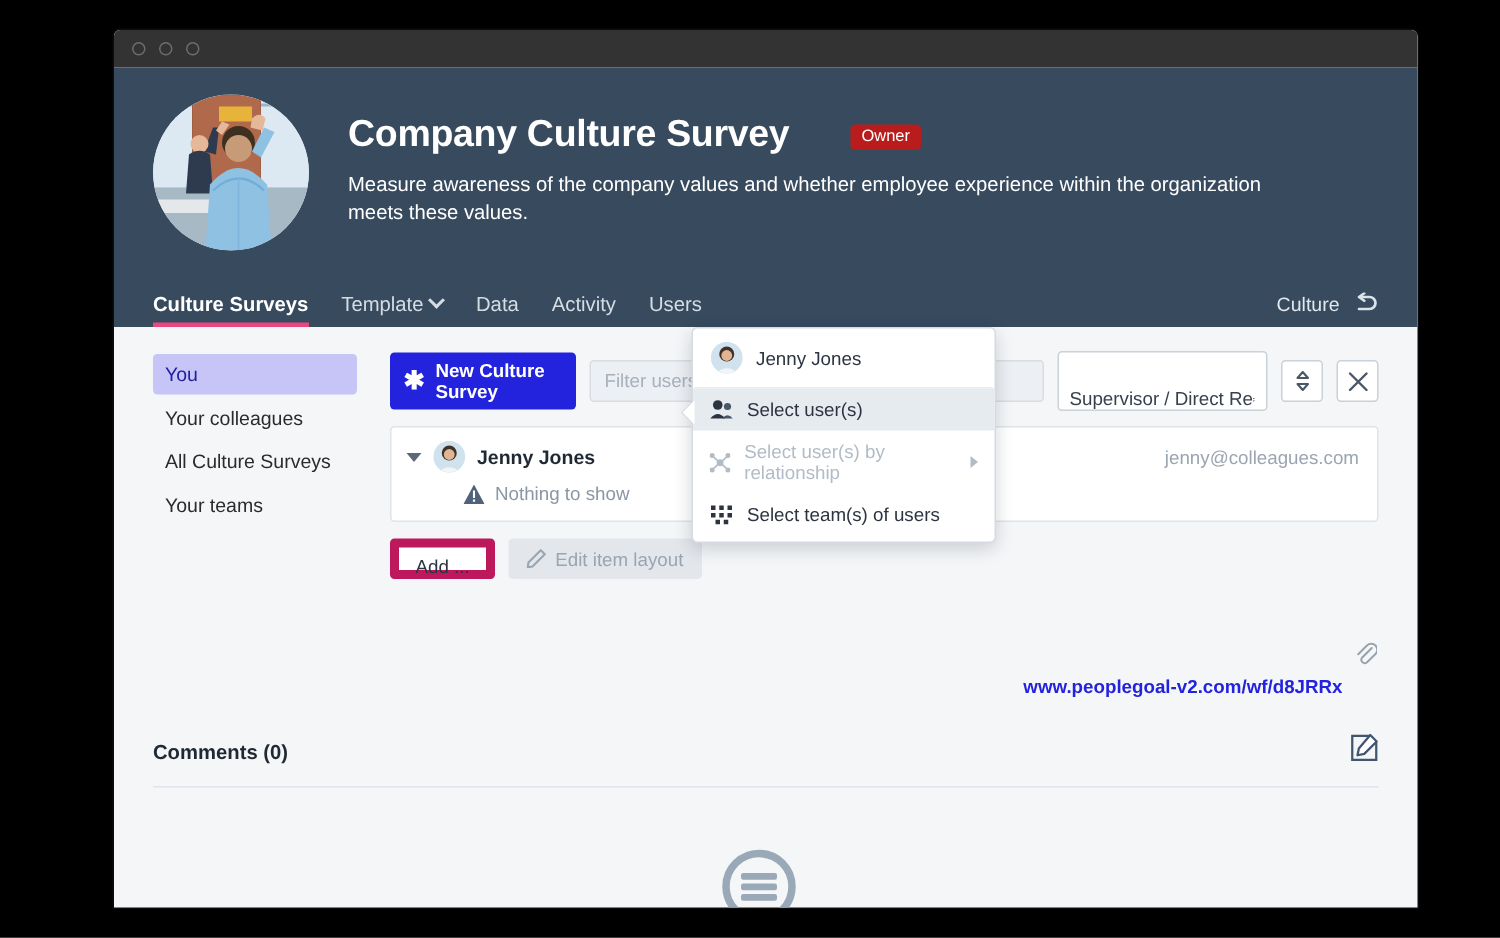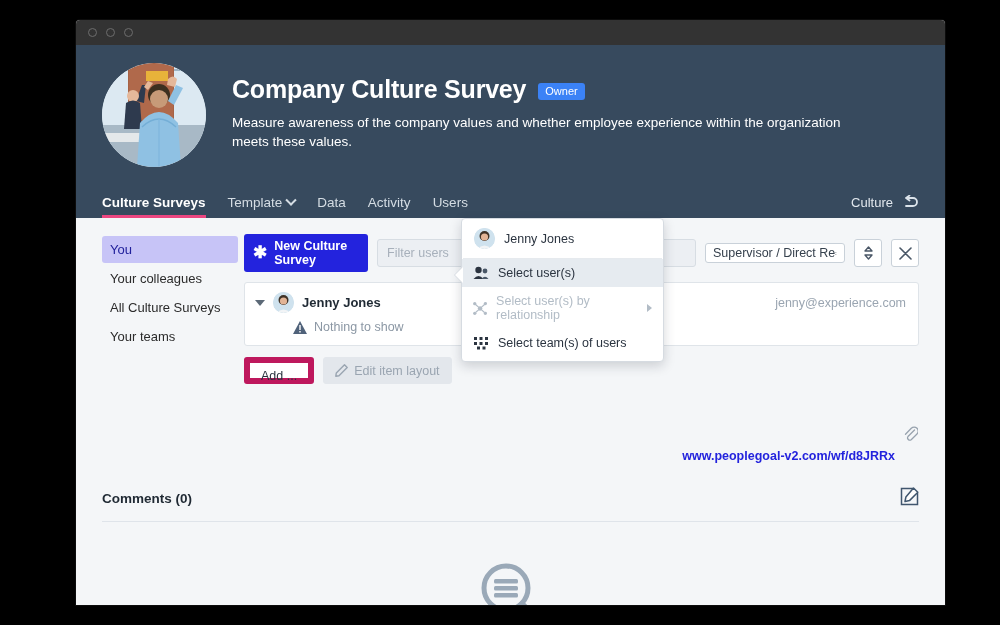--- a/index.html
+++ b/index.html
@@ -53,26 +53,26 @@
   }
   .hero-avatar svg { display: block; width: 104px; height: 104px; }
 
   .header-text { padding-top: 12px; flex: 1; min-width: 0; }
   .title-row { display: flex; align-items: center; gap: 12px; }
   .page-title {
     font-size: 25px; font-weight: bold; color: #ffffff;
     letter-spacing: -0.2px;
   }
   .owner-badge {
-    background: #3b82f6;
+    background: #b91c1c;
     color: #ffffff;
     font-size: 11px;
     padding: 2px 7px 3px 7px;
     border-radius: 3px;
-    position: relative; top: 2px;
+    position: relative; top: 2px; margin-left: 29px;
   }
   .page-desc {
     color: #ffffff;
     font-size: 13.5px;
     line-height: 19px;
     margin-top: 9px;
     max-width: 640px;
   }
 
   
@@ -111,21 +111,21 @@
     display: inline-block;
     width: 8px; height: 8px;
     border-right: 2px solid currentColor;
     border-bottom: 2px solid currentColor;
     transform: rotate(45deg) translate(-2px,-2px);
   }
 
   
   .content { padding: 16px 26px 0 26px; position: relative; }
 
-  .row1 { display: flex; gap: 6px; align-items: flex-start; }
+  .row1 { display: flex; gap: 22px; align-items: flex-start; }
 
   .sidebar { width: 136px; flex: 0 0 136px; padding-top: 2px; }
   .side-item {
     font-size: 13px;
     color: #2b2b2b;
     padding: 6px 8px;
     border-radius: 3px;
     margin-bottom: 2px;
   }
   .side-item.active { background: #c7c4f7; color: #21219c; }
@@ -157,25 +157,25 @@
     border: 1px solid #d7dde3;
     border-radius: 3px;
     display: flex; align-items: center;
     padding: 0 9px;
     color: #a7b0bb;
     font-size: 12.5px;
     min-width: 0;
   }
   .select-box {
     width: 140px;
-    height: 20px;
+    height: 40px;
     border: 1px solid #c9d1d9;
     border-radius: 3px;
     background: #fff;
-    display: flex; align-items: center; justify-content: space-between;
+    display: flex; align-items: flex-end; justify-content: space-between;
     padding: 0 7px;
     font-size: 12.5px;
     color: #36414d;
     overflow: hidden;
     white-space: nowrap;
   }
   .icon-btn {
     width: 28px; height: 28px;
     border: 1px solid #c9d1d9;
     border-radius: 3px;
@@ -456,21 +456,21 @@
                   </defs>
                 <g clip-path="url(#mc)">
                   <rect width="21" height="21" fill="#cfe2ee"></rect>
                   <circle cx="10.5" cy="8" r="5" fill="#3f3226"></circle>
                   <circle cx="10.5" cy="9" r="3.6" fill="#e2b496"></circle>
                   <path d="M3 21 q7.5 -7 15 0z" fill="#f2f4f6"></path>
                 </g>
               </svg>
             </span>
             <span class="user-name">Jenny Jones</span>
-            <span class="user-email">jenny@experience.com</span>
+            <span class="user-email">jenny@colleagues.com</span>
           </div>
           <div class="nothing-row">
             <svg width="14" height="13" viewBox="0 0 14 13">
               <path d="M7 0 L14 13 H0z" fill="#50627a"></path>
               <rect x="6.3" y="4" width="1.4" height="5" fill="#fff"></rect>
               <rect x="6.3" y="10" width="1.4" height="1.5" fill="#fff"></rect>
             </svg>
             <span>Nothing to show</span>
           </div>
         </div>

